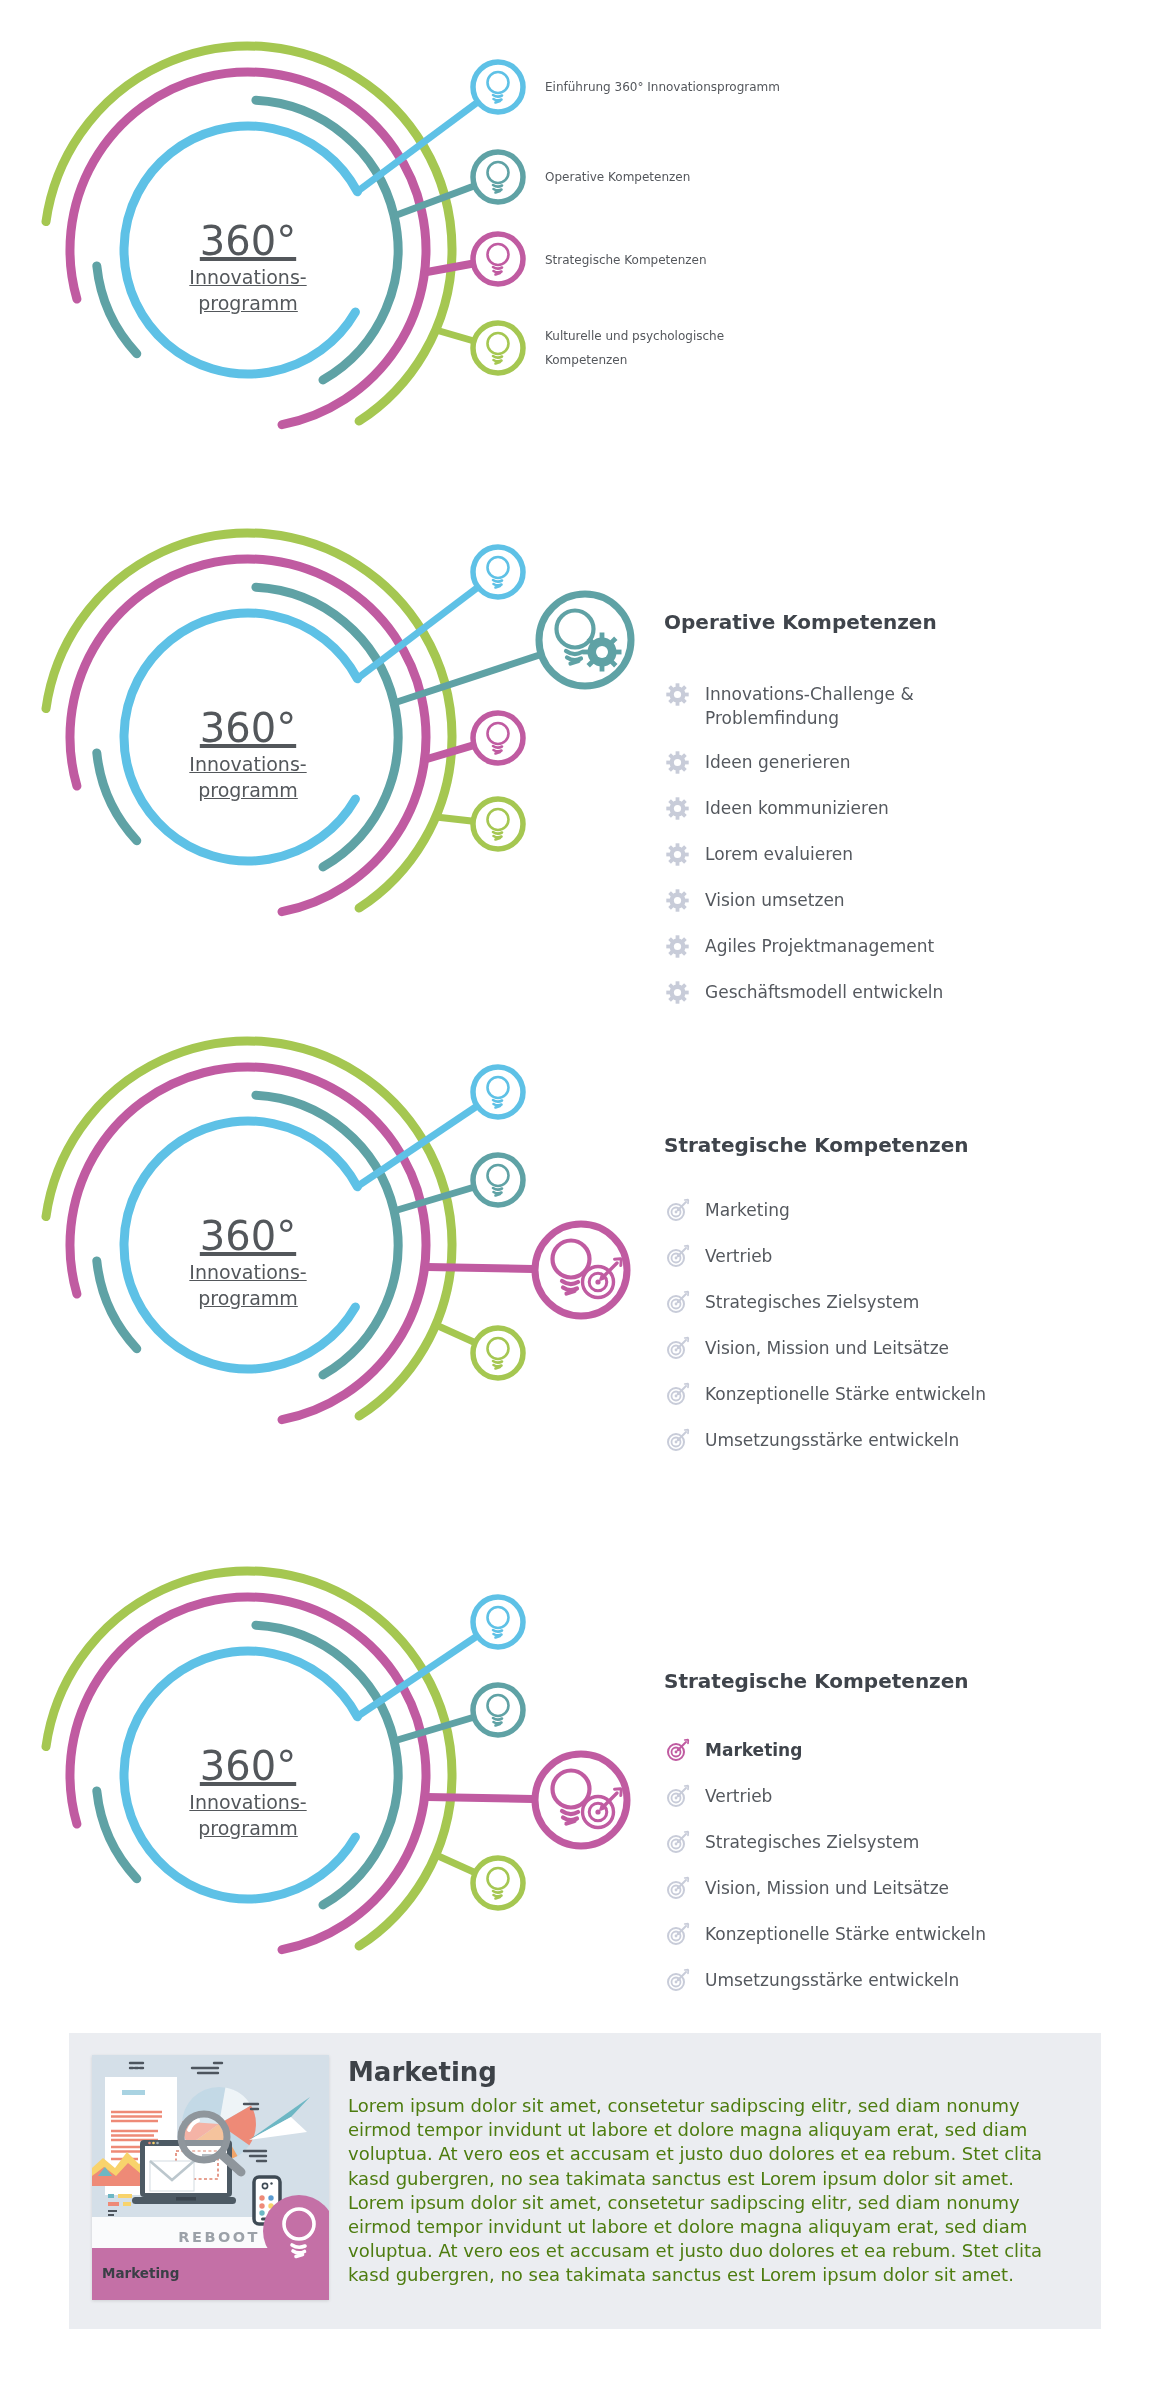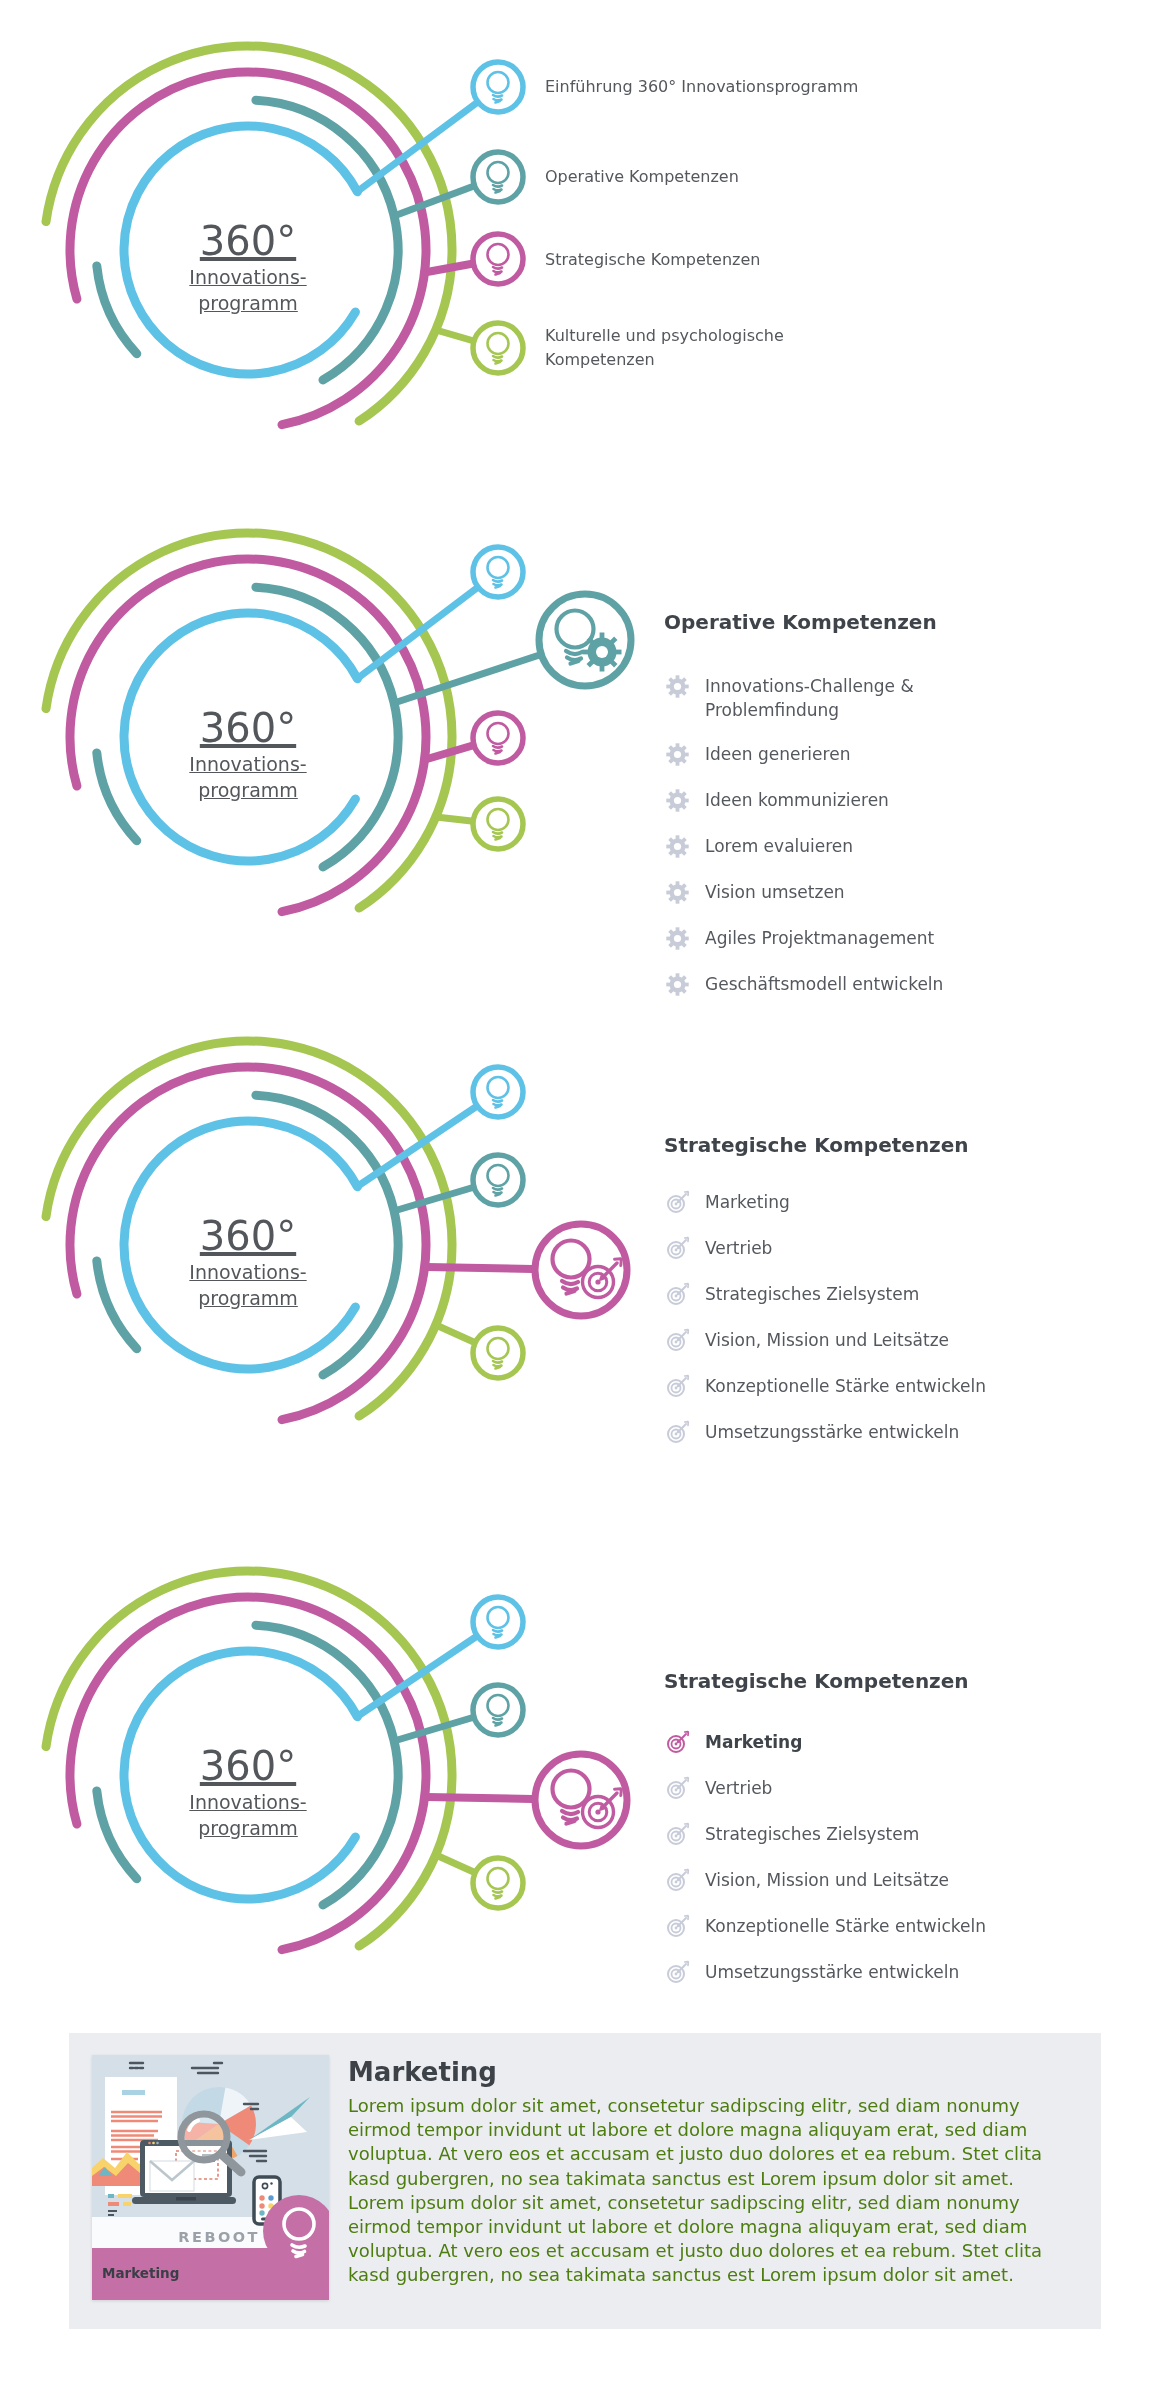--- a/index.html
+++ b/index.html
@@ -2,25 +2,25 @@
 <html><head>
 <meta charset="utf-8">
 <style>
   html,body{margin:0;padding:0;background:#fff;}
   .page{position:relative;width:1170px;height:2390px;background:#ffffff;overflow:hidden;
         font-family:"DejaVu Sans","Liberation Sans",sans-serif;}
   svg.diagram{position:absolute;left:33px;width:610px;height:430px;overflow:visible;}
   .hub{position:absolute;left:138px;width:220px;text-align:center;color:#53575b;text-decoration:underline;}
   .hub .deg{font-size:40px;line-height:46px;}
   .hub .sub{font-size:19px;line-height:26px;}
-  .side-label{position:absolute;left:545px;font-size:16px;line-height:24px;color:#54575c;white-space:nowrap;}
+  .side-label{position:absolute;left:545px;font-size:12px;line-height:24px;color:#54575c;white-space:nowrap;}
   .side-label.wrap{white-space:normal;max-width:265px;}
   .sec-heading{position:absolute;left:664px;font-size:20px;font-weight:bold;color:#3f444b;white-space:nowrap;}
   ul.klist{position:absolute;left:664px;margin:0;padding:0;list-style:none;}
-  ul.klist li{display:flex;align-items:flex-start;gap:14px;margin:4px 0 21px 0;
+  ul.klist li{display:flex;align-items:flex-start;gap:14px;margin:12px 0 21px 0;
               font-size:17px;line-height:23.5px;color:#54585e;}
   ul.klist li .bullet{flex:0 0 auto;width:27px;height:27px;margin-top:-2px;color:#c8ccd9;}
   ul.klist li span.txt{display:block;max-width:290px;}
   ul.klist li.active span.txt{font-weight:bold;color:#3f444b;}
   ul.klist li.active .bullet{color:#c05ba1;}
   .detail-box{position:absolute;left:69px;top:2033px;width:1032px;height:296px;background:#ebedf1;}
   svg.illu{position:absolute;left:92px;top:2055px;width:237px;height:245px;box-shadow:0 1px 3px rgba(0,0,0,.12);}
   .detail-heading{position:absolute;left:348px;top:2057px;font-size:26px;font-weight:bold;color:#3d4248;}
   .detail-body{position:absolute;left:348px;top:2094px;width:725px;font-size:18px;line-height:24.2px;color:#4d7c0f;}
   .reboot{font-size:14.5px;font-weight:bold;fill:#9ba1a8;letter-spacing:2.5px;}

